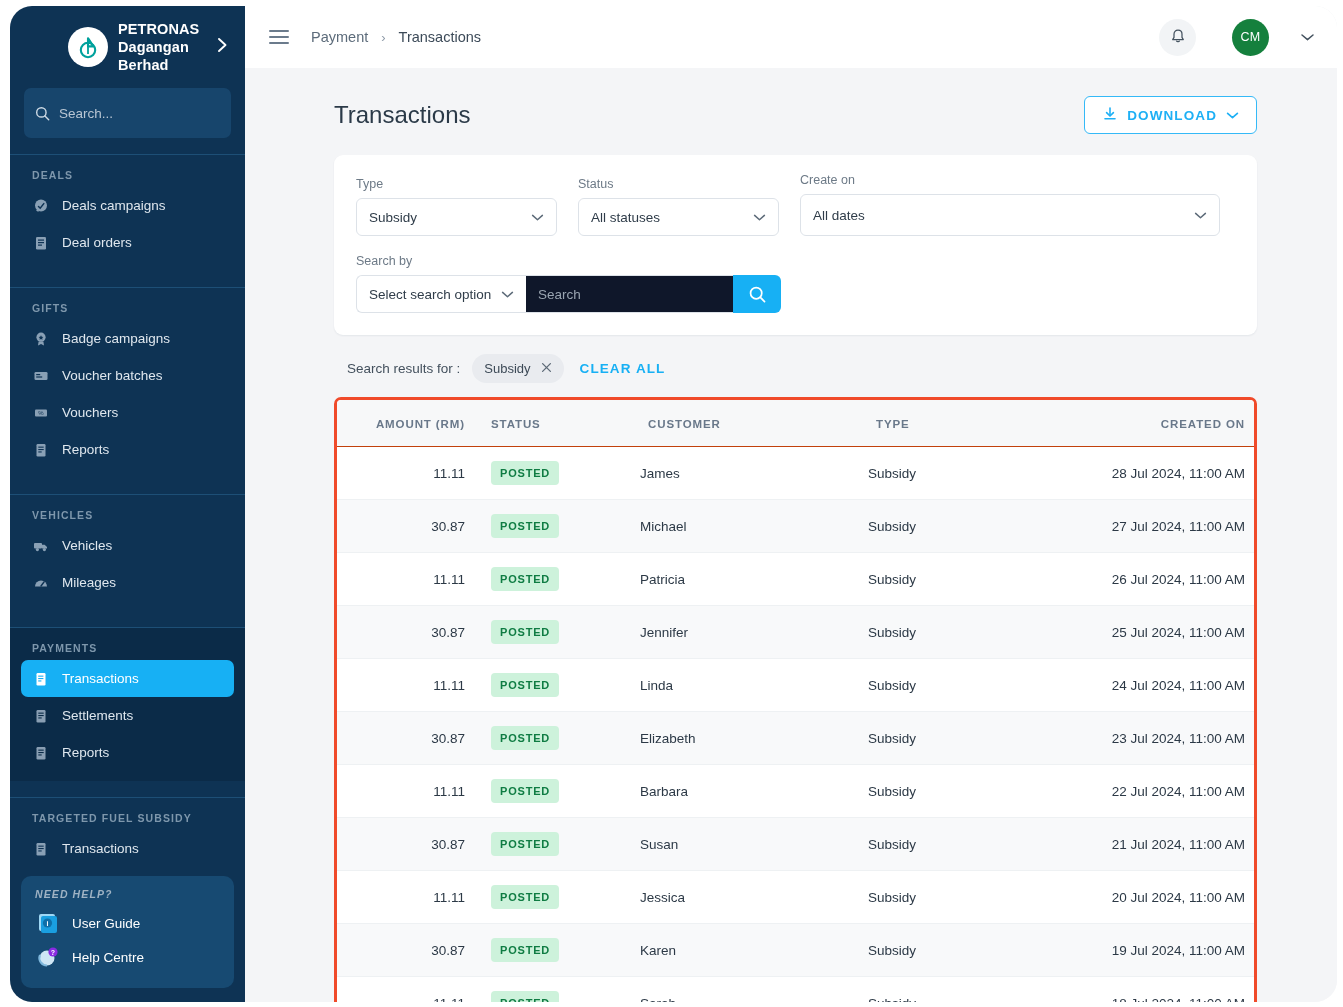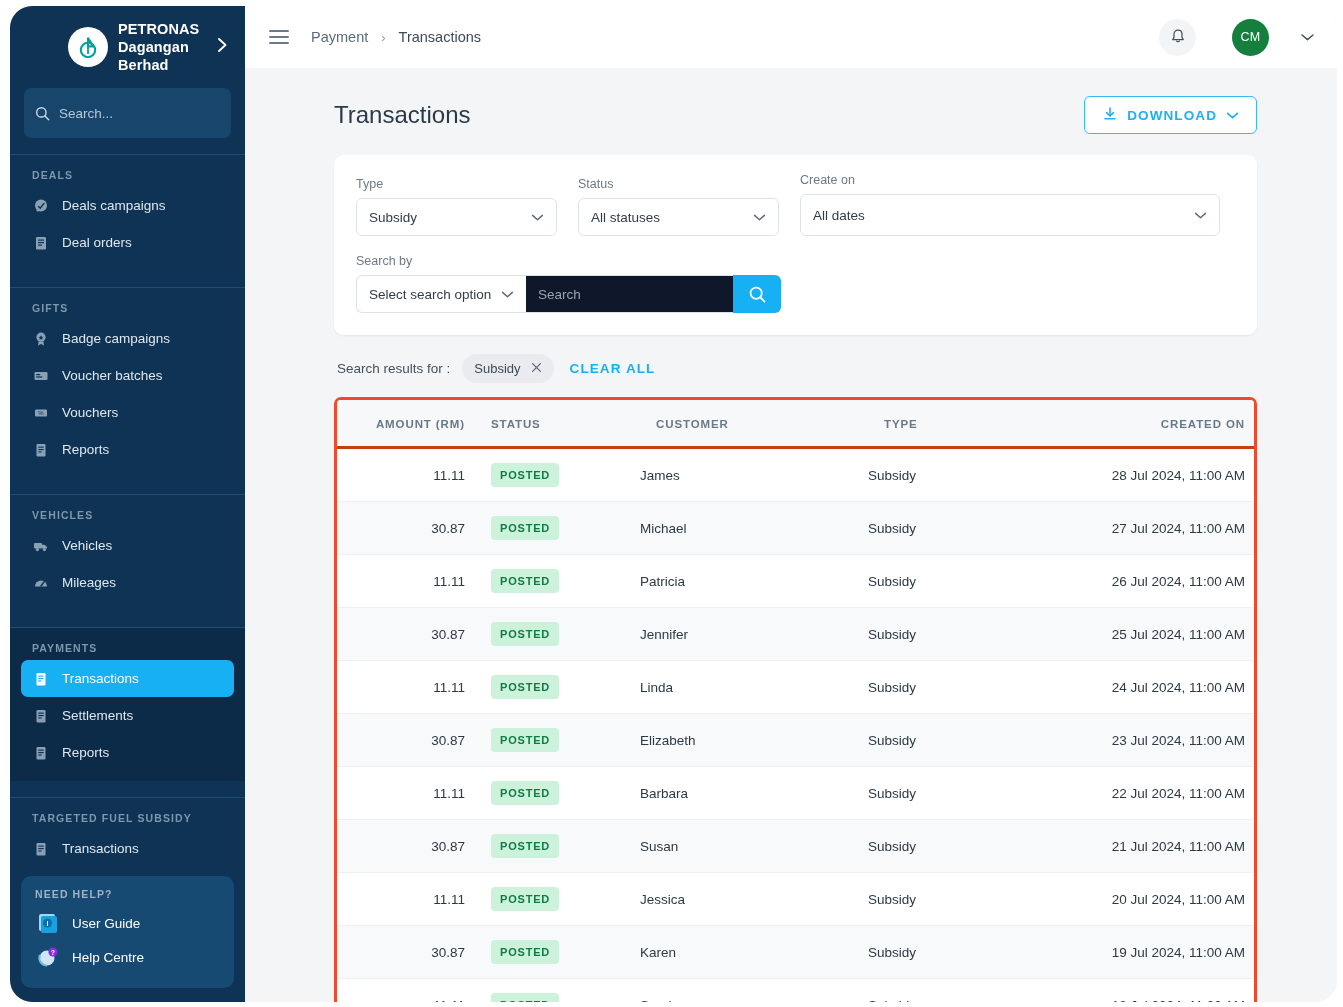--- a/index.html
+++ b/index.html
@@ -121,20 +121,21 @@
     background: #174a72;
     border-radius: 10px;
     padding: 12px 0 14px 0;
   }
   .help-title {
     font-size: 10.5px;
     letter-spacing: 1.1px;
     font-weight: bold;
     color: #9fb3c4;
     padding: 0 0 6px 14px;
+    font-style: italic;
   }
   .help-item {
     display: flex; align-items: center; gap: 11px;
     height: 34px;
     padding: 0 14px;
     font-size: 13.5px;
     color: #ffffff;
     cursor: pointer;
   }
   .help-ico { width: 26px; height: 26px; flex: 0 0 26px; }
@@ -264,21 +265,21 @@
     width: 48px; height: 38px;
     background: #17b0f4;
     border-radius: 0 6px 6px 0;
     display: flex; align-items: center; justify-content: center;
     cursor: pointer;
   }
 
   
   .results-row {
     display: flex; align-items: center; gap: 12px;
-    margin: 19px 0 14px 3px;
+    margin: 19px 0 14px 13px;
   }
   .results-label { font-size: 13.5px; color: #43505d; }
   .chip {
     display: flex; align-items: center; gap: 10px;
     height: 29px;
     padding: 0 12px;
     background: #e9ebef;
     border-radius: 15px;
     font-size: 13px;
     color: #3d4a57;
@@ -301,22 +302,22 @@
     background: #ffffff;
     overflow: hidden;
   }
   table { width: 100%; border-collapse: collapse; }
   thead th {
     background: #f7f8f9;
     font-size: 11.5px;
     letter-spacing: .9px;
     font-weight: bold;
     color: #69788a;
-    padding: 18px 0 16px 16px;
-    border-bottom: 3px solid #c2410c;
+    padding: 18px 0 16px 8px;
+    border-bottom: 1px solid #c2410c;
     text-align: left;
   }
   tbody td {
     font-size: 13.5px;
     color: #2c3946;
     padding: 14px 0;
     border-bottom: 1px solid #eef1f3;
   }
   tbody tr:nth-child(even) { background: #f8f9fa; }
   tbody tr:last-child td { border-bottom: none; }

